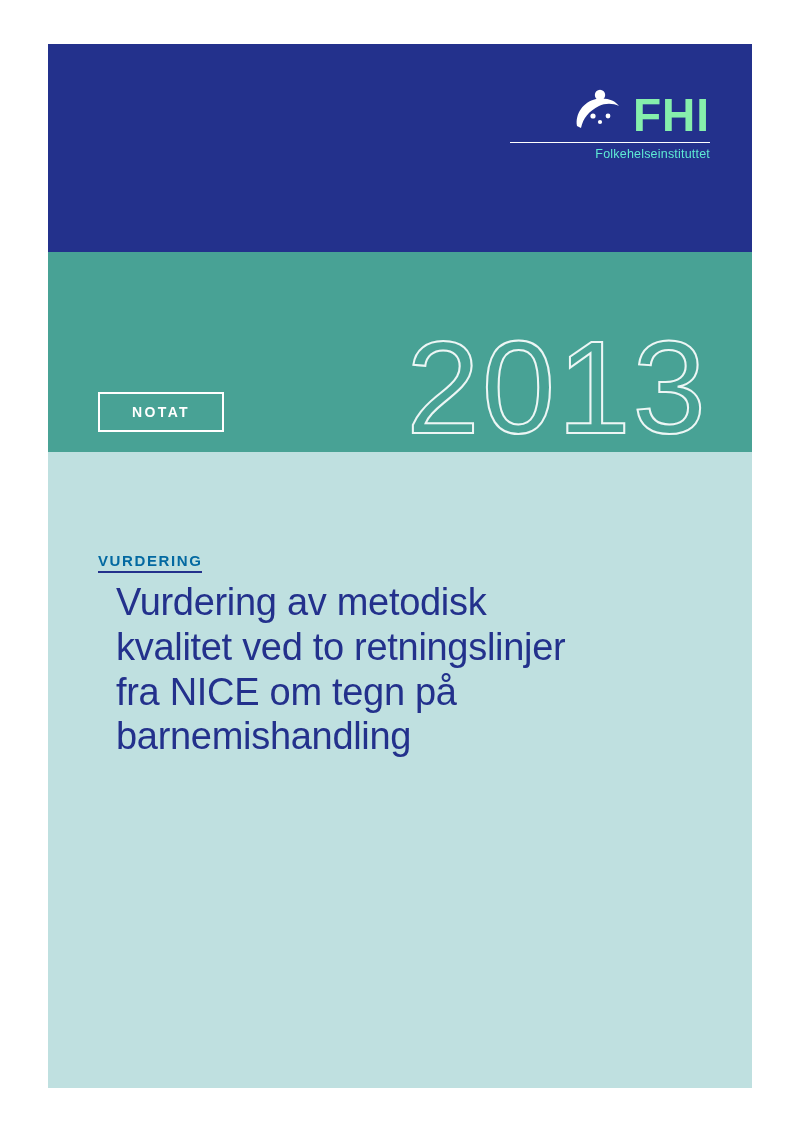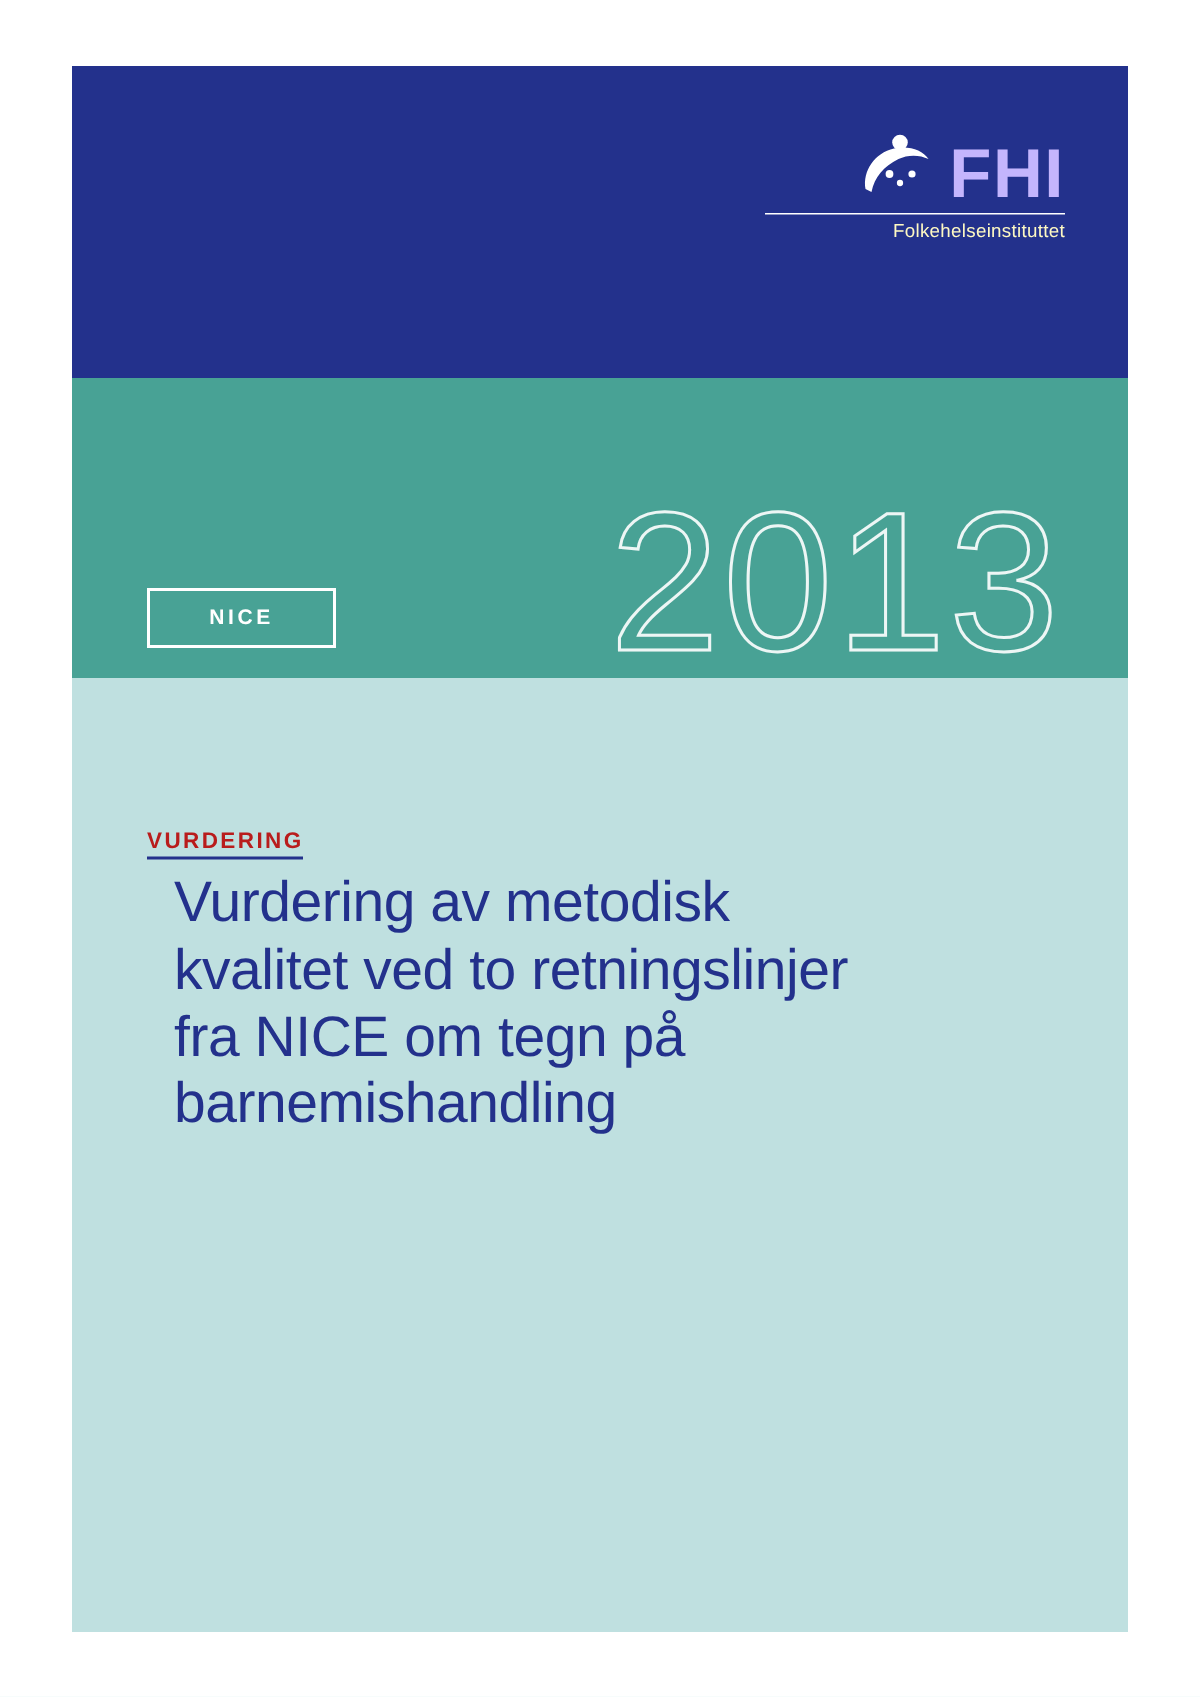--- a/index.html
+++ b/index.html
@@ -60,33 +60,33 @@
     width: 56px;
     height: 52px;
     position: relative;
     flex: 0 0 auto;
   }
   .logo-text {
     font-size: 46px;
     font-weight: bold;
     letter-spacing: 1px;
     line-height: 0.95;
-    color: #c4b5fd;
+    color: #86efac;
   }
   .logo-rule {
     margin-top: 4px;
     height: 1px;
     background: #ffffff;
     width: 100%;
   }
   .logo-sub {
     margin-top: 4px;
     font-size: 12.5px;
     letter-spacing: 0.2px;
-    color: #fef9c3;
+    color: #5eead4;
   }
 
   
   .band-teal {
     position: absolute;
     left: 0;
     top: 208px;
     width: 100%;
     height: 200px;
     background: #48a295;
@@ -127,21 +127,21 @@
     top: 408px;
     width: 100%;
     bottom: 0;
     background: #bfe0e0;
   }
 
   .kicker {
     position: absolute;
     left: 50px;
     top: 100px;
-    color: #b91c1c;
+    color: #0369a1;
     font-size: 15px;
     font-weight: bold;
     letter-spacing: 1.6px;
     border-bottom: 2px solid #23318c;
     padding-bottom: 2px;
     display: inline-block;
   }
 
   .title {
     position: absolute;
@@ -177,21 +177,21 @@
           <span class="logo-text">FHI</span>
         </div>
         <div class="logo-rule"></div>
         <div class="logo-sub">Folkehelseinstituttet</div>
       </div>
     </div>
 
     <div class="band-teal">
       <div class="year">2013</div>
       <div class="notat-box">
-        <span class="notat-label">NICE</span>
+        <span class="notat-label">NOTAT</span>
       </div>
     </div>
 
     <div class="body-area">
       <div class="kicker">VURDERING</div>
       <div class="title">Vurdering av metodisk kvalitet ved to retningslinjer fra NICE om tegn på barnemishandling</div>
     </div>
 
   </div>
 </div>

